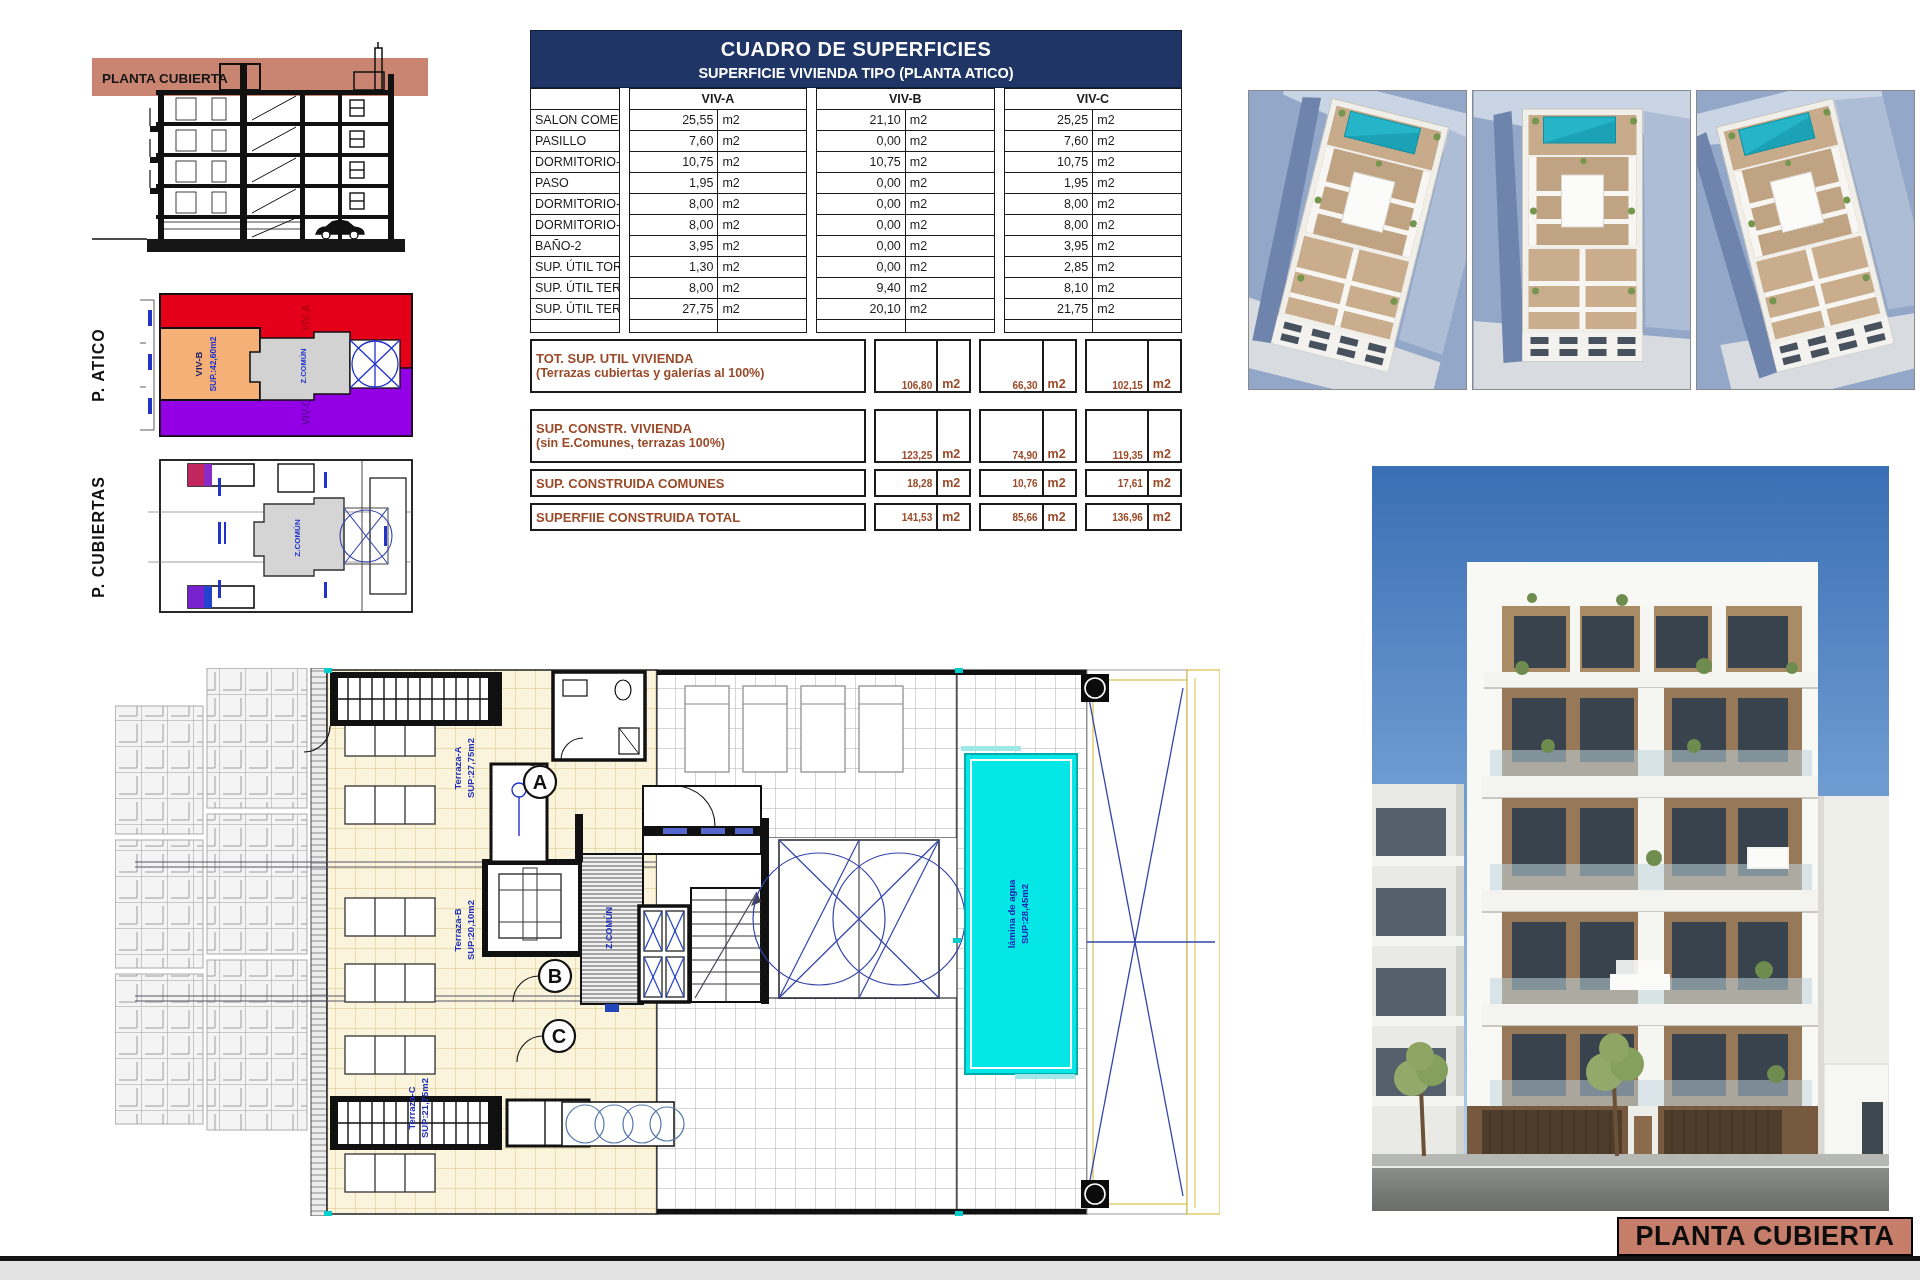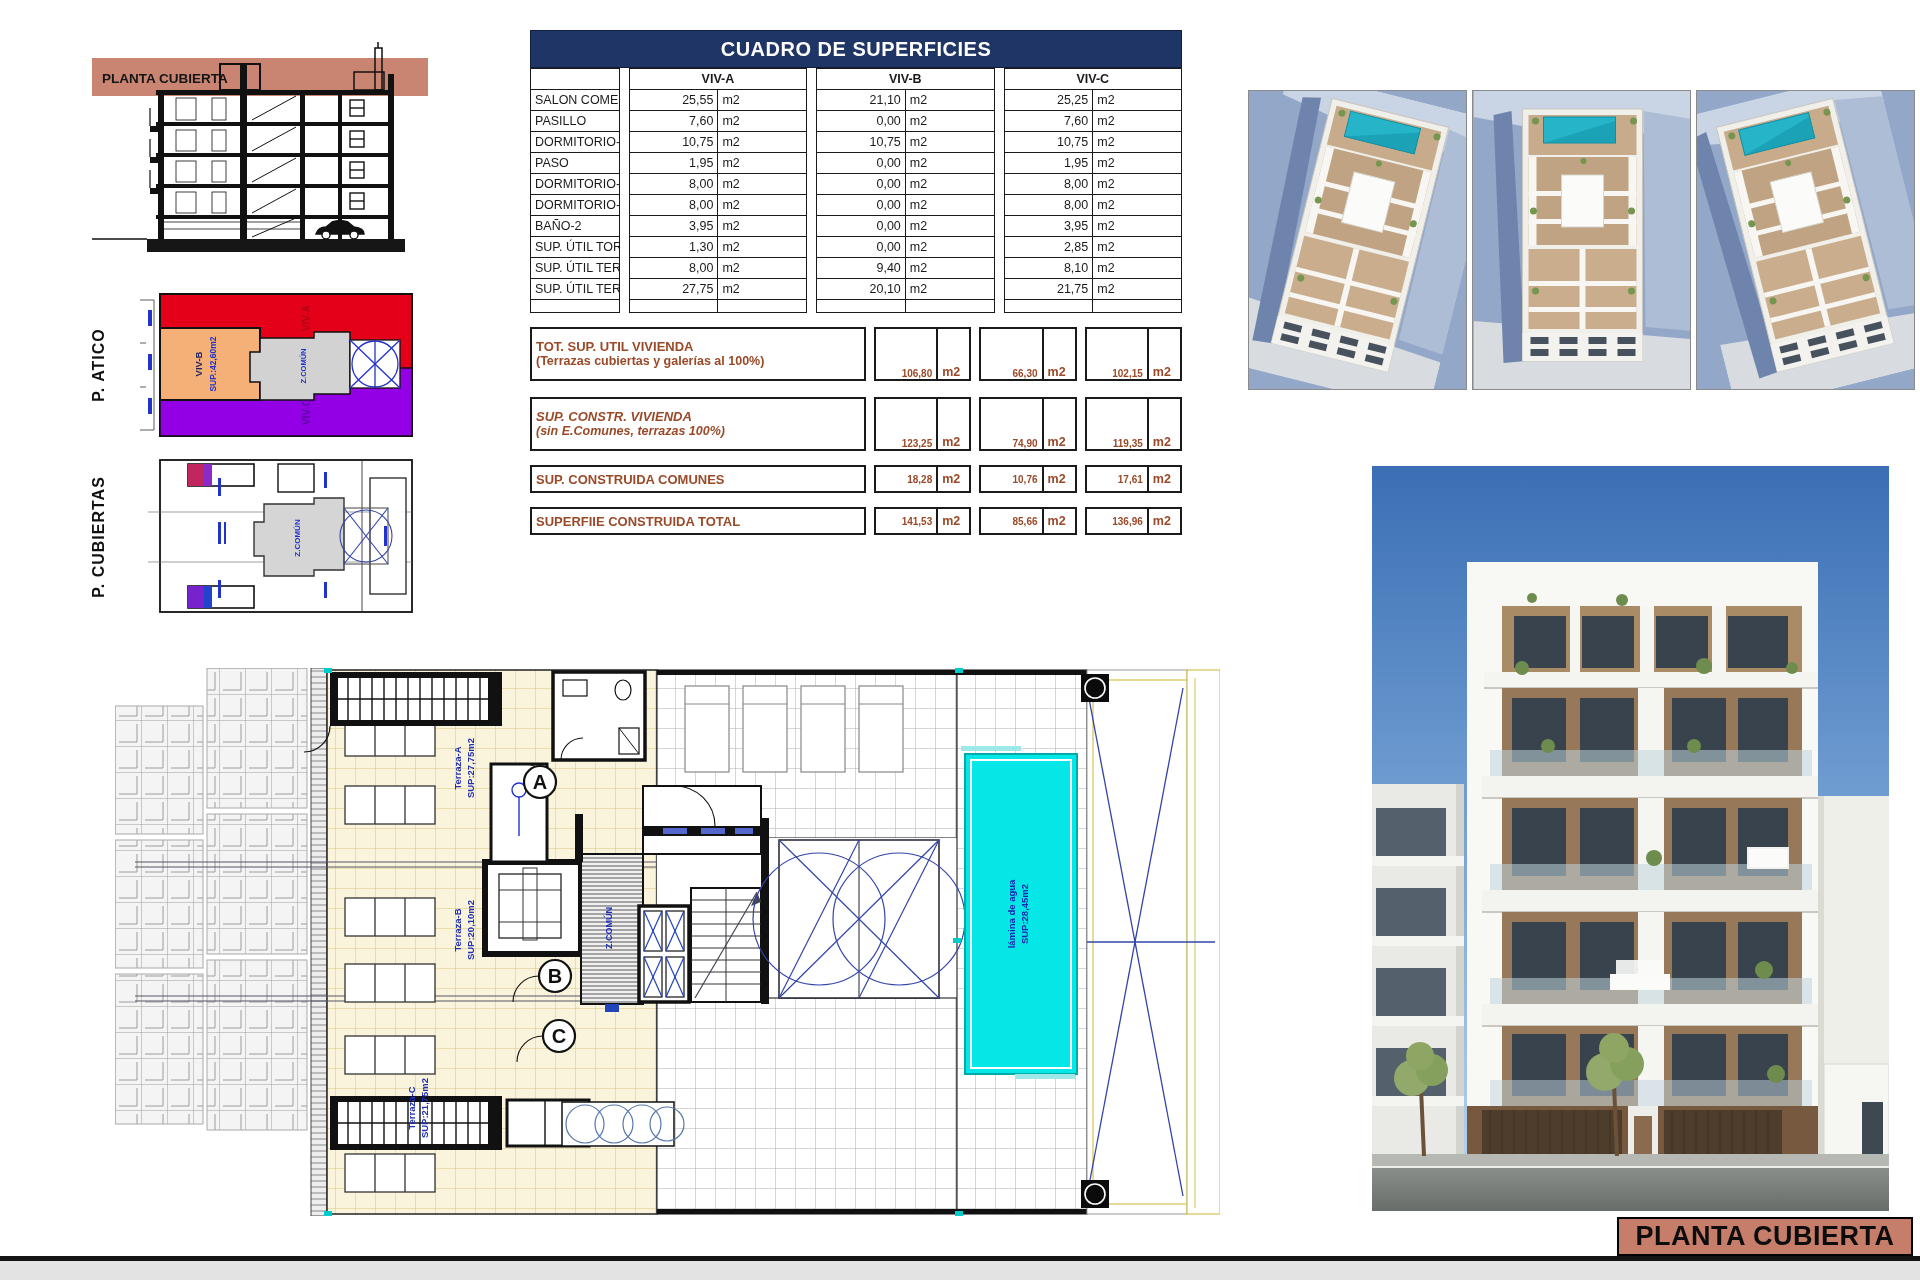--- a/index.html
+++ b/index.html
@@ -18,21 +18,21 @@
   .tbar .l2{font-size:14.5px;font-weight:bold;margin-top:4px;}
   table.grid{border-collapse:collapse;table-layout:fixed;width:652px;}
   table.grid td,table.grid th{padding:0 4px;font-size:12.5px;color:#1a1a1a;height:21px;overflow:hidden;white-space:nowrap;}
   td.lab{width:333px;border:1px solid #1a1a1a;text-align:left;}
   td.g{width:10px;border:none;padding:0;}
   td.num{width:62px;border:1px solid #1a1a1a;text-align:right;}
   td.unit{width:33px;border:1px solid #1a1a1a;text-align:left;}
   th.viv{border:1.5px solid #1a1a1a;font-size:15px;font-weight:bold;text-align:center;}
   th.labh{border:1px solid #1a1a1a;}
   tr.empty td{height:13px;}
-  .totblock{margin-top:14px;}
+  .totblock{margin-top:6px;}
   table.tot td{font-weight:bold;color:#9A4A28;}
   table.tot td.lab,table.tot td.num,table.tot td.unit{border:2px solid #1a1a1a;}
   table.tot td.num{font-size:10px;}
   .tl1{font-size:13px;line-height:15px;}
   .tl2{font-size:12.5px;line-height:15px;}
   td.vbot{vertical-align:bottom;padding-bottom:3px;}
 
   
   #renders{position:absolute;left:1248px;top:90px;display:flex;gap:5px;}
   .panel{width:219px;height:300px;border:1px solid #8a8a8a;background:#93A7C9;overflow:hidden;}
@@ -197,20 +197,21 @@
       <rect x="100" y="128" width="3" height="18"></rect>
       <rect x="206" y="20" width="3" height="16"></rect>
       <rect x="206" y="130" width="3" height="16"></rect>
       <rect x="266" y="74" width="3" height="20"></rect>
     </g>
   </svg>
 
   <div id="surface-table">
     <div class="tbar">
       <div class="l1">CUADRO DE SUPERFICIES</div>
+      <div class="l2">SUPERFICIE VIVIENDA TIPO  (PLANTA ATICO)</div>
     </div>
     <table class="grid">
       <thead>
         <tr>
           <th class="labh"></th>
             <td class="g"></td>
           <th class="viv" colspan="2">VIV-A</th>
             <td class="g"></td>
           <th class="viv" colspan="2">VIV-B</th>
             <td class="g"></td>
@@ -373,21 +374,21 @@
           <td class="num vbot">102,15</td>
               <td class="unit vbot">m2</td>
         </tr>
       </tbody>
         </table>
     </div>
     <div class="totblock" style="margin-top:16px;">
       <table class="grid tot">
         <tbody>
             <tr>
-          <td class="lab" style="height:52px;font-style:italic;">
+          <td class="lab" style="height:52px;">
             <div class="tl1">SUP. CONSTR. VIVIENDA</div>
             <div class="tl2">(sin E.Comunes, terrazas 100%)</div>
           </td>
               <td class="g"></td>
           <td class="num vbot" style="height:52px;">123,25</td>
               <td class="unit vbot">m2</td>
               <td class="g"></td>
           <td class="num vbot">74,90</td>
               <td class="unit vbot">m2</td>
               <td class="g"></td>

